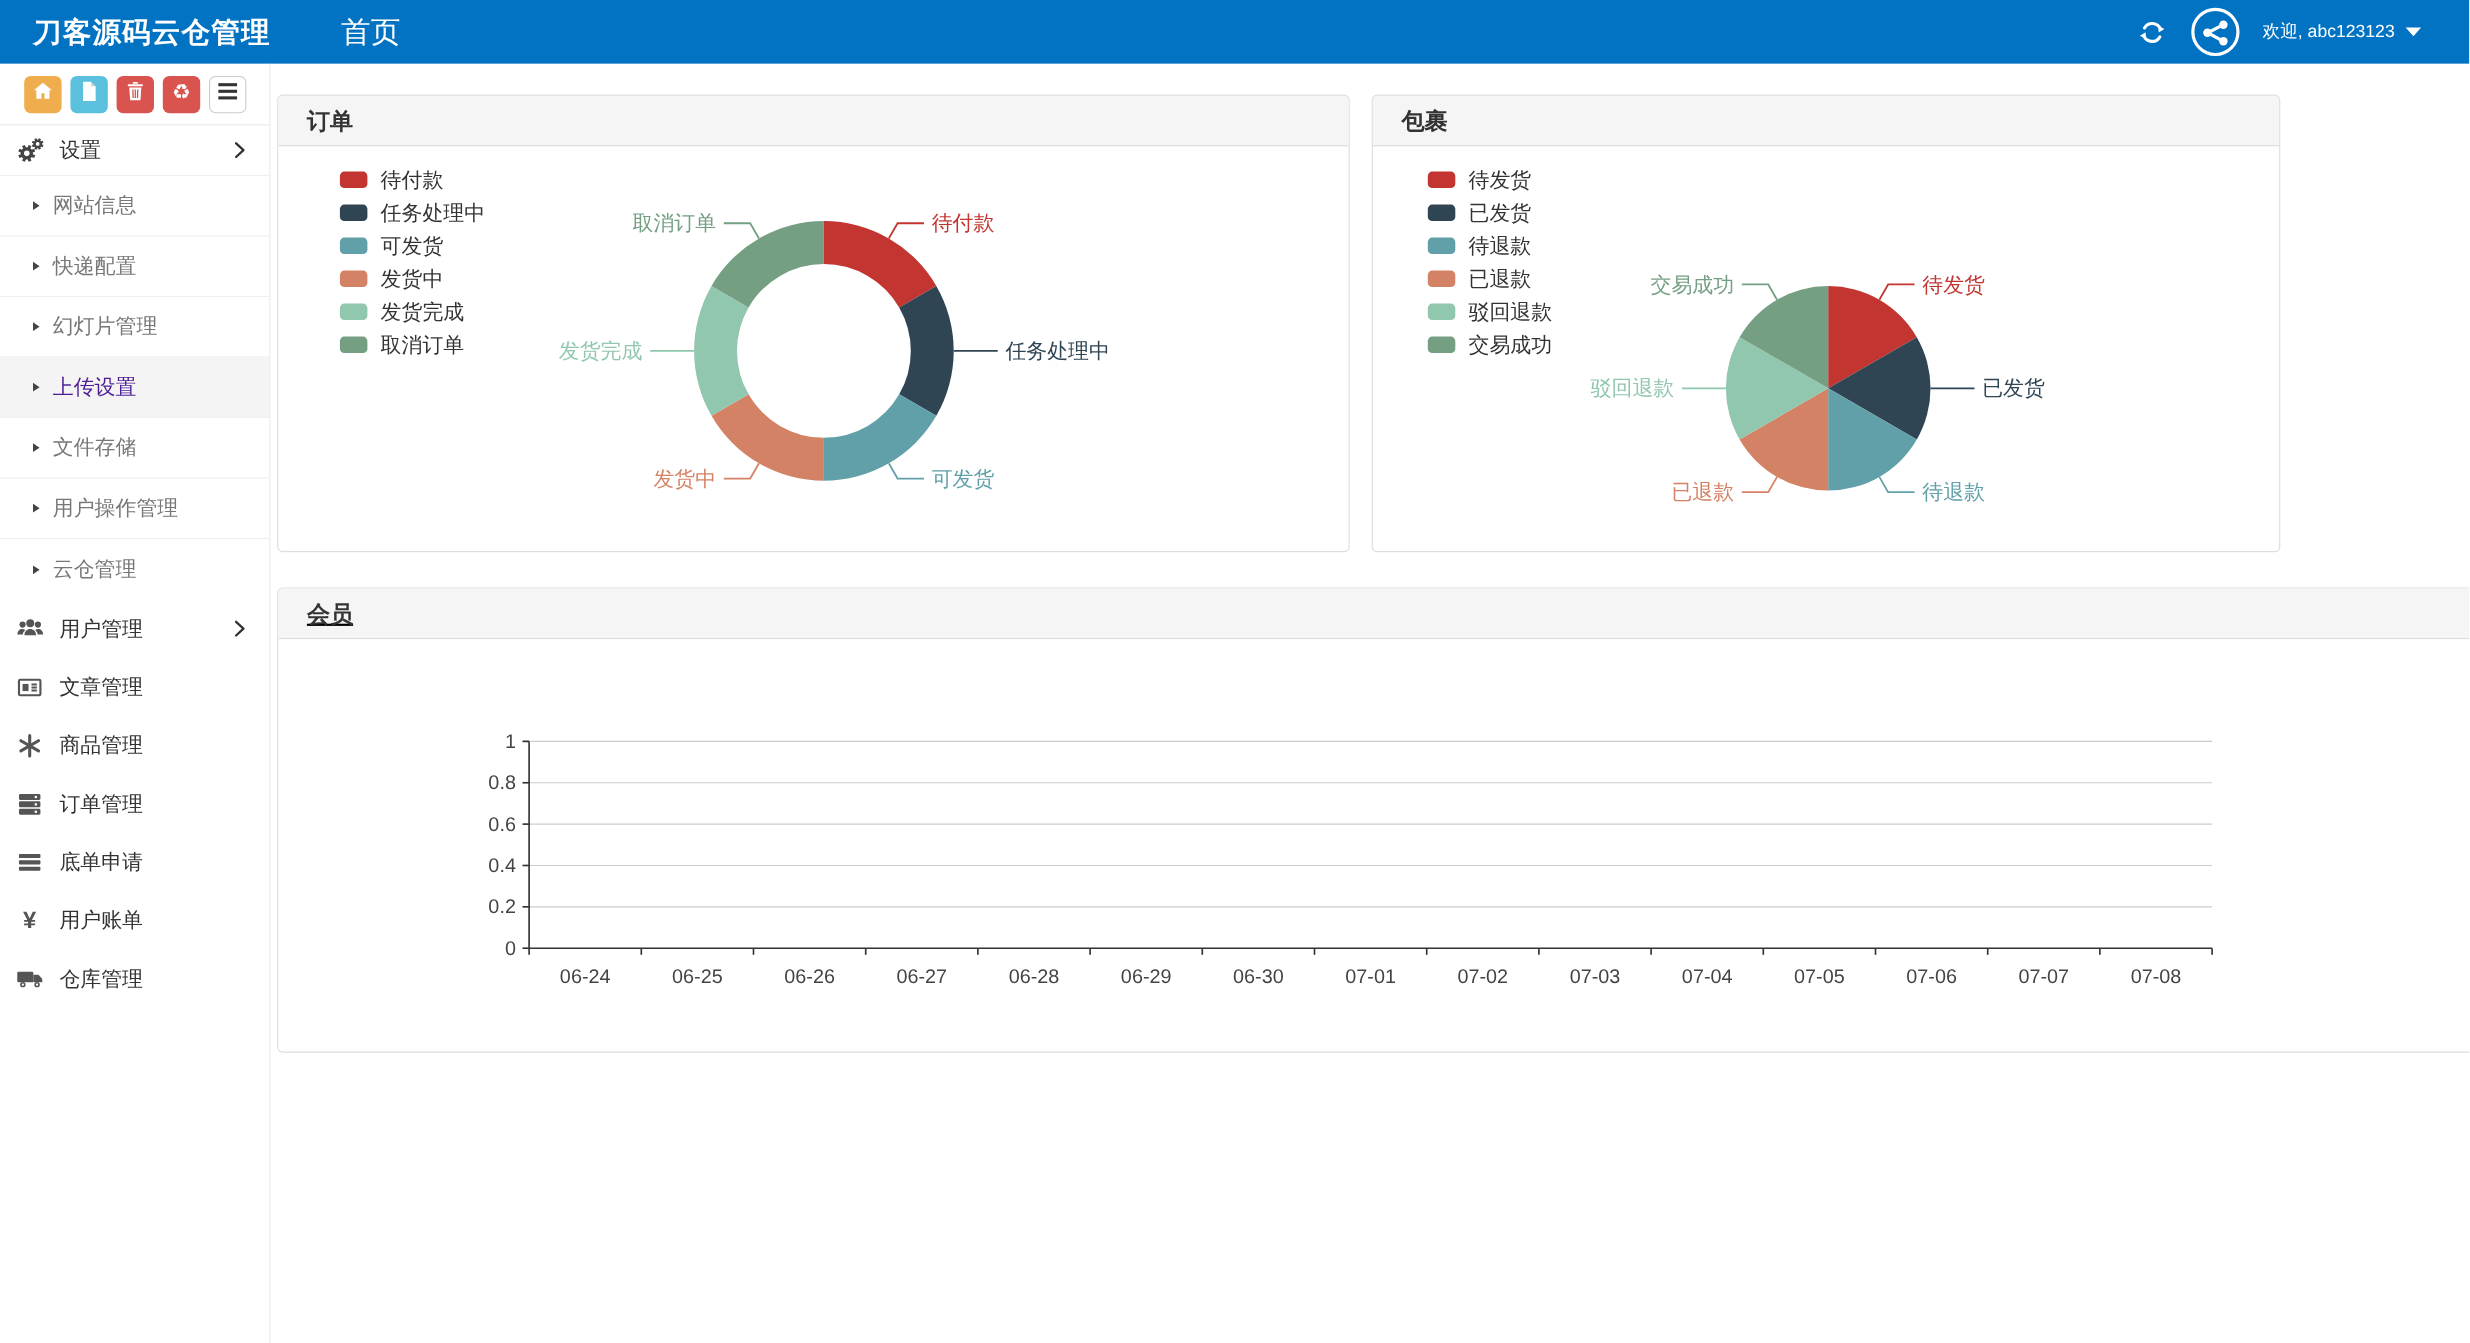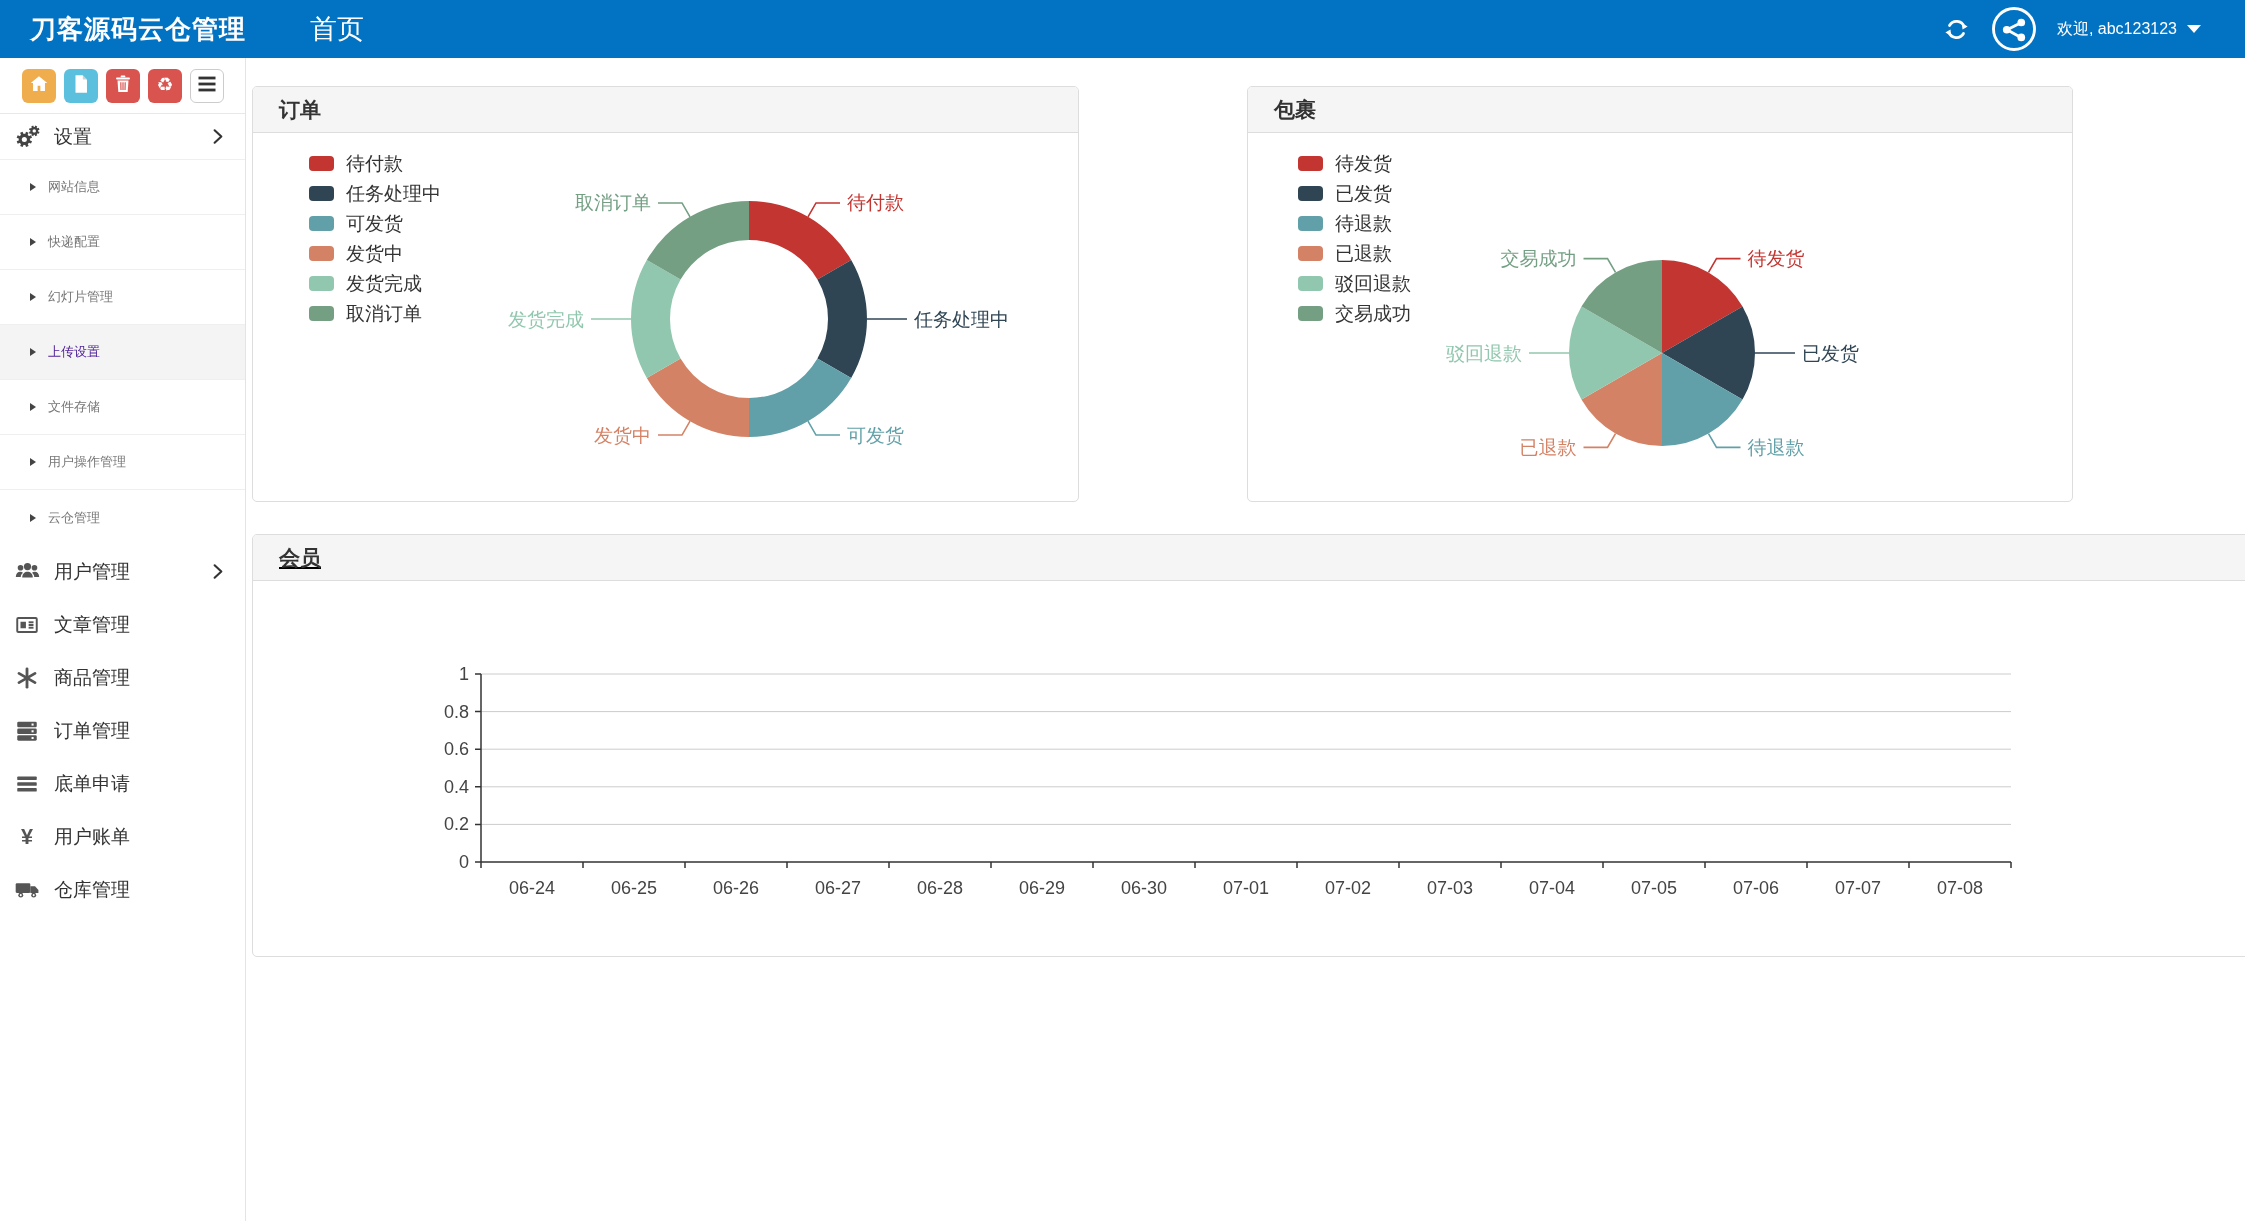--- a/index.html
+++ b/index.html
@@ -24,35 +24,35 @@
   .sidebar { position:absolute; top:58px; left:0; bottom:0; width:246px; background:#fff;
              border-right:1px solid #e4e4e4; }
   .quick-row { height:56px; display:flex; align-items:center; padding-left:22px; gap:8px;
                border-bottom:1px solid #e8e8e8; }
   .qbtn { width:34px; height:34px; border-radius:6px; display:flex; align-items:center; justify-content:center; cursor:pointer; }
   .qbtn.white { border:1px solid #ccc; background:#fff; }
   .menu { display:flex; flex-direction:column; }
   .m-item { display:flex; align-items:center; cursor:pointer; }
   .m-top { height:53px; padding-left:12px; font-size:19px; color:#333; }
   .m-first { height:46px; }
-  .m-sub { height:55px; padding-left:30px; font-size:13px; color:#777; }
+  .m-sub { height:55px; padding-left:30px; font-size:19px; color:#777; }
   .m-sep { border-bottom:1px solid #efefef; }
   .m-sub.active { background:#f4f4f5; color:#4c1d95; }
   .m-icon { width:30px; margin-right:12px; display:flex; align-items:center; justify-content:center; }
   .tri { width:0; height:0; border-top:4.5px solid transparent; border-bottom:4.5px solid transparent;
          border-left:6px solid #444; margin-right:12px; }
   .m-chevron { margin-left:auto; margin-right:16px; display:flex; align-items:center; }
 
   
   .content { position:absolute; left:246px; top:58px; right:0; bottom:0; background:#fff; }
   .panel { position:absolute; border:1px solid #ddd; border-radius:5px; background:#fff; overflow:hidden; }
   .panel-h { height:46px; background:#f5f5f5; border-bottom:1px solid #ddd; display:flex; align-items:center;
              padding-left:26px; font-size:21px; font-weight:bold; color:#333; }
   .panel-b { position:relative; width:100%; height:calc(100% - 47px); }
-  .panel-orders   { left:6px;    top:28px;  width:827px;  height:416px; }
+  .panel-orders   { left:6px;    top:28px;  width:975px;  height:416px; }
   .panel-packages { left:1001px; top:28px;  width:826px;  height:416px; }
   .panel-members  { left:6px;    top:476px; width:2048px; height:423px;text-decoration:underline; }
   .panel-b svg { position:absolute; left:0; top:0; }
   .panel-b text { font-family:"Liberation Sans", sans-serif; }
 
   .legend { position:absolute; left:56px; top:20px; display:flex; flex-direction:column; gap:9px; z-index:2; }
   .legend-item { display:flex; align-items:center; gap:12px; height:21px; cursor:pointer; }
   .legend-swatch { width:25px; height:15px; border-radius:4px; }
   .legend-label { font-size:19px; color:#333; }
 </style>

